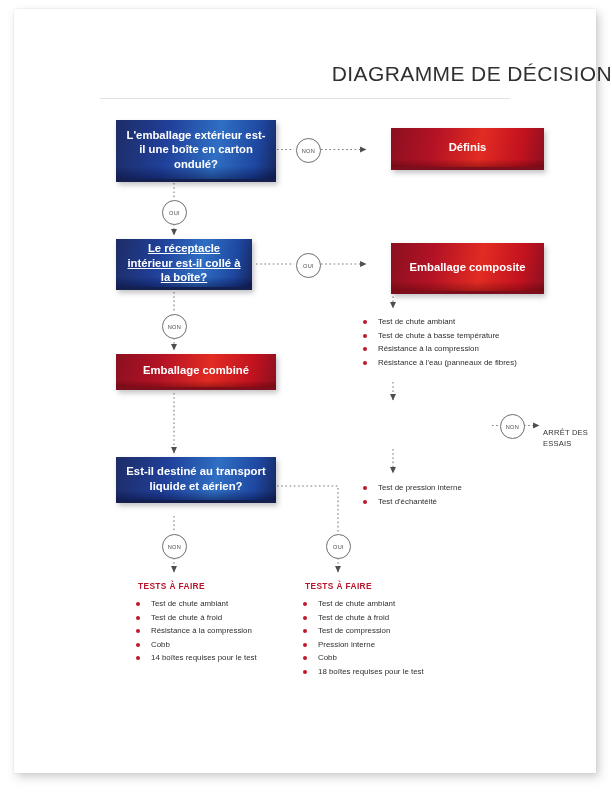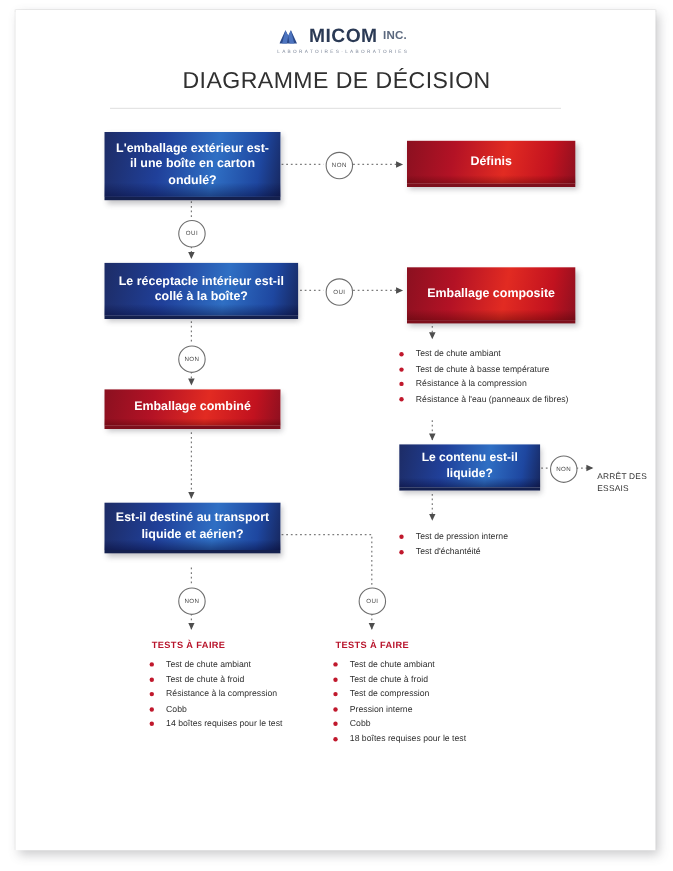--- a/index.html
+++ b/index.html
@@ -44,53 +44,54 @@
   }
   #logo-inc {
     font-size: 10.5px; font-weight: bold; color: #5b687e;
     letter-spacing: 0.2px; line-height: 1; padding-bottom: 1px;
   }
   #logo-sub {
     font-size: 4.3px; color: #7d8799; letter-spacing: 2.1px;
     margin-top: 2px; white-space: nowrap;
   }
   #page-title {
-    left: 0; top: 62px; width: 612px; text-align: center;
+    left: 0; top: 62px; width: 612px; text-align: right;
     font-size: 21px; color: #303030; letter-spacing: 0.4px;
     font-family: "Liberation Sans", sans-serif;
   }
   #title-rule {
     left: 100px; top: 98px; width: 410px; height: 1px;
     background: #e2e2e2;
   }
 
   
   .node {
     display: flex; align-items: center; justify-content: center;
     text-align: center; color: #ffffff; font-weight: bold;
     box-sizing: border-box; padding: 2px 8px;
     line-height: 1.28; font-size: 11.3px;
     box-shadow: 2px 3px 5px rgba(60,60,70,0.30);
+    margin-left: 21px;
   }
   .node.blue {
     background:
       linear-gradient(180deg, rgba(0,0,0,0.0) 78%, rgba(0,0,40,0.40) 100%),
       linear-gradient(100deg, #1d2c66 0%, #20409a 32%, #2f6fc4 62%, #1e47a0 86%, #17275e 100%);
     border-bottom: 3px solid #14204e;
   }
   .node.red {
     background:
       linear-gradient(180deg, rgba(0,0,0,0.0) 80%, rgba(60,0,0,0.35) 100%),
       linear-gradient(100deg, #8b1020 0%, #b31225 28%, #e22b22 58%, #c2121f 84%, #8d1020 100%);
     border-bottom: 3px solid #7d0f1c;
   }
 
   #node-q1 { left: 95px;  top: 120px; width: 160px; height: 62px; }
   #node-definis { left: 370px; top: 128px; width: 153px; height: 42px; }
-  #node-q2 { left: 95px;  top: 239px; width: 176px; height: 51px; }
+  #node-q2 { left: 95px;  top: 239px; width: 136px; height: 51px; text-decoration: underline; }
   #node-composite { left: 370px; top: 243px; width: 153px; height: 51px; }
   #node-combine { left: 95px; top: 354px; width: 160px; height: 36px; }
   #node-q3 { left: 95px; top: 457px; width: 160px; height: 46px; }
   #node-liquide { left: 363px; top: 404px; width: 128px; height: 42px; font-size: 11px; }
 
   
   .branch {
     width: 23px; height: 23px; border-radius: 50%;
     border: 1px solid #6e6e6e; background: #ffffff;
     display: flex; align-items: center; justify-content: center;
@@ -140,32 +141,20 @@
     margin-top: 12px;
   }
 </style>
 </head>
 <body>
 
 <div id="page-shadow"></div>
 
 <div id="canvas">
 
-  <div class="abs" id="logo-wrap">
-    <div id="logo-row">
-      <svg id="logo-mark" viewBox="0 0 44 26">
-        <polygon points="0,26 11,2 16,12 21,2 32,26" fill="#2b4a8b"></polygon>
-        <polygon points="11,2 16,12 13.5,26 5,26" fill="#4d74bf"></polygon>
-        <polygon points="21,2 16,12 18.5,26 27,26" fill="#4d74bf"></polygon>
-      </svg>
-      <span id="logo-micom">MICOM</span>
-      <span id="logo-inc">INC.</span>
-    </div>
-    <div id="logo-sub">LABORATOIRES·LABORATORIES</div>
-  </div>
 
   <div class="abs" id="page-title">DIAGRAMME DE DÉCISION</div>
   <div class="abs" id="title-rule"></div>
 
   <svg class="abs" id="links" viewBox="0 0 612 792">
     <defs>
       <marker id="arw" markerWidth="7" markerHeight="7" refX="5.4" refY="3" orient="auto">
         <path d="M0,0.3 L5.8,3 L0,5.7 Z" fill="#4e4e4e"></path>
       </marker>
     </defs>
@@ -201,21 +190,20 @@
       <line x1="338" y1="558" x2="338" y2="572" marker-end="url(#arw)"></line>
     </g>
   </svg>
 
   <div class="abs node blue" id="node-q1">L'emballage extérieur est-il une boîte en carton ondulé?</div>
   <div class="abs node red" id="node-definis">Définis</div>
   <div class="abs node blue" id="node-q2">Le réceptacle intérieur est-il collé à la boîte?</div>
   <div class="abs node red" id="node-composite">Emballage composite</div>
   <div class="abs node red" id="node-combine">Emballage combiné</div>
   <div class="abs node blue" id="node-q3">Est-il destiné au transport liquide et aérien?</div>
-  <div class="abs node blue" id="node-liquide">Le contenu est-il liquide?</div>
 
   <div class="abs branch" id="branch-non-1">NON</div>
   <div class="abs branch" id="branch-oui-1">OUI</div>
   <div class="abs branch" id="branch-oui-2">OUI</div>
   <div class="abs branch" id="branch-non-2">NON</div>
   <div class="abs branch" id="branch-non-3">NON</div>
   <div class="abs branch" id="branch-non-4">NON</div>
   <div class="abs branch" id="branch-oui-3">OUI</div>
 
   <div class="abs" id="arret">ARRÊT DES ESSAIS</div>

